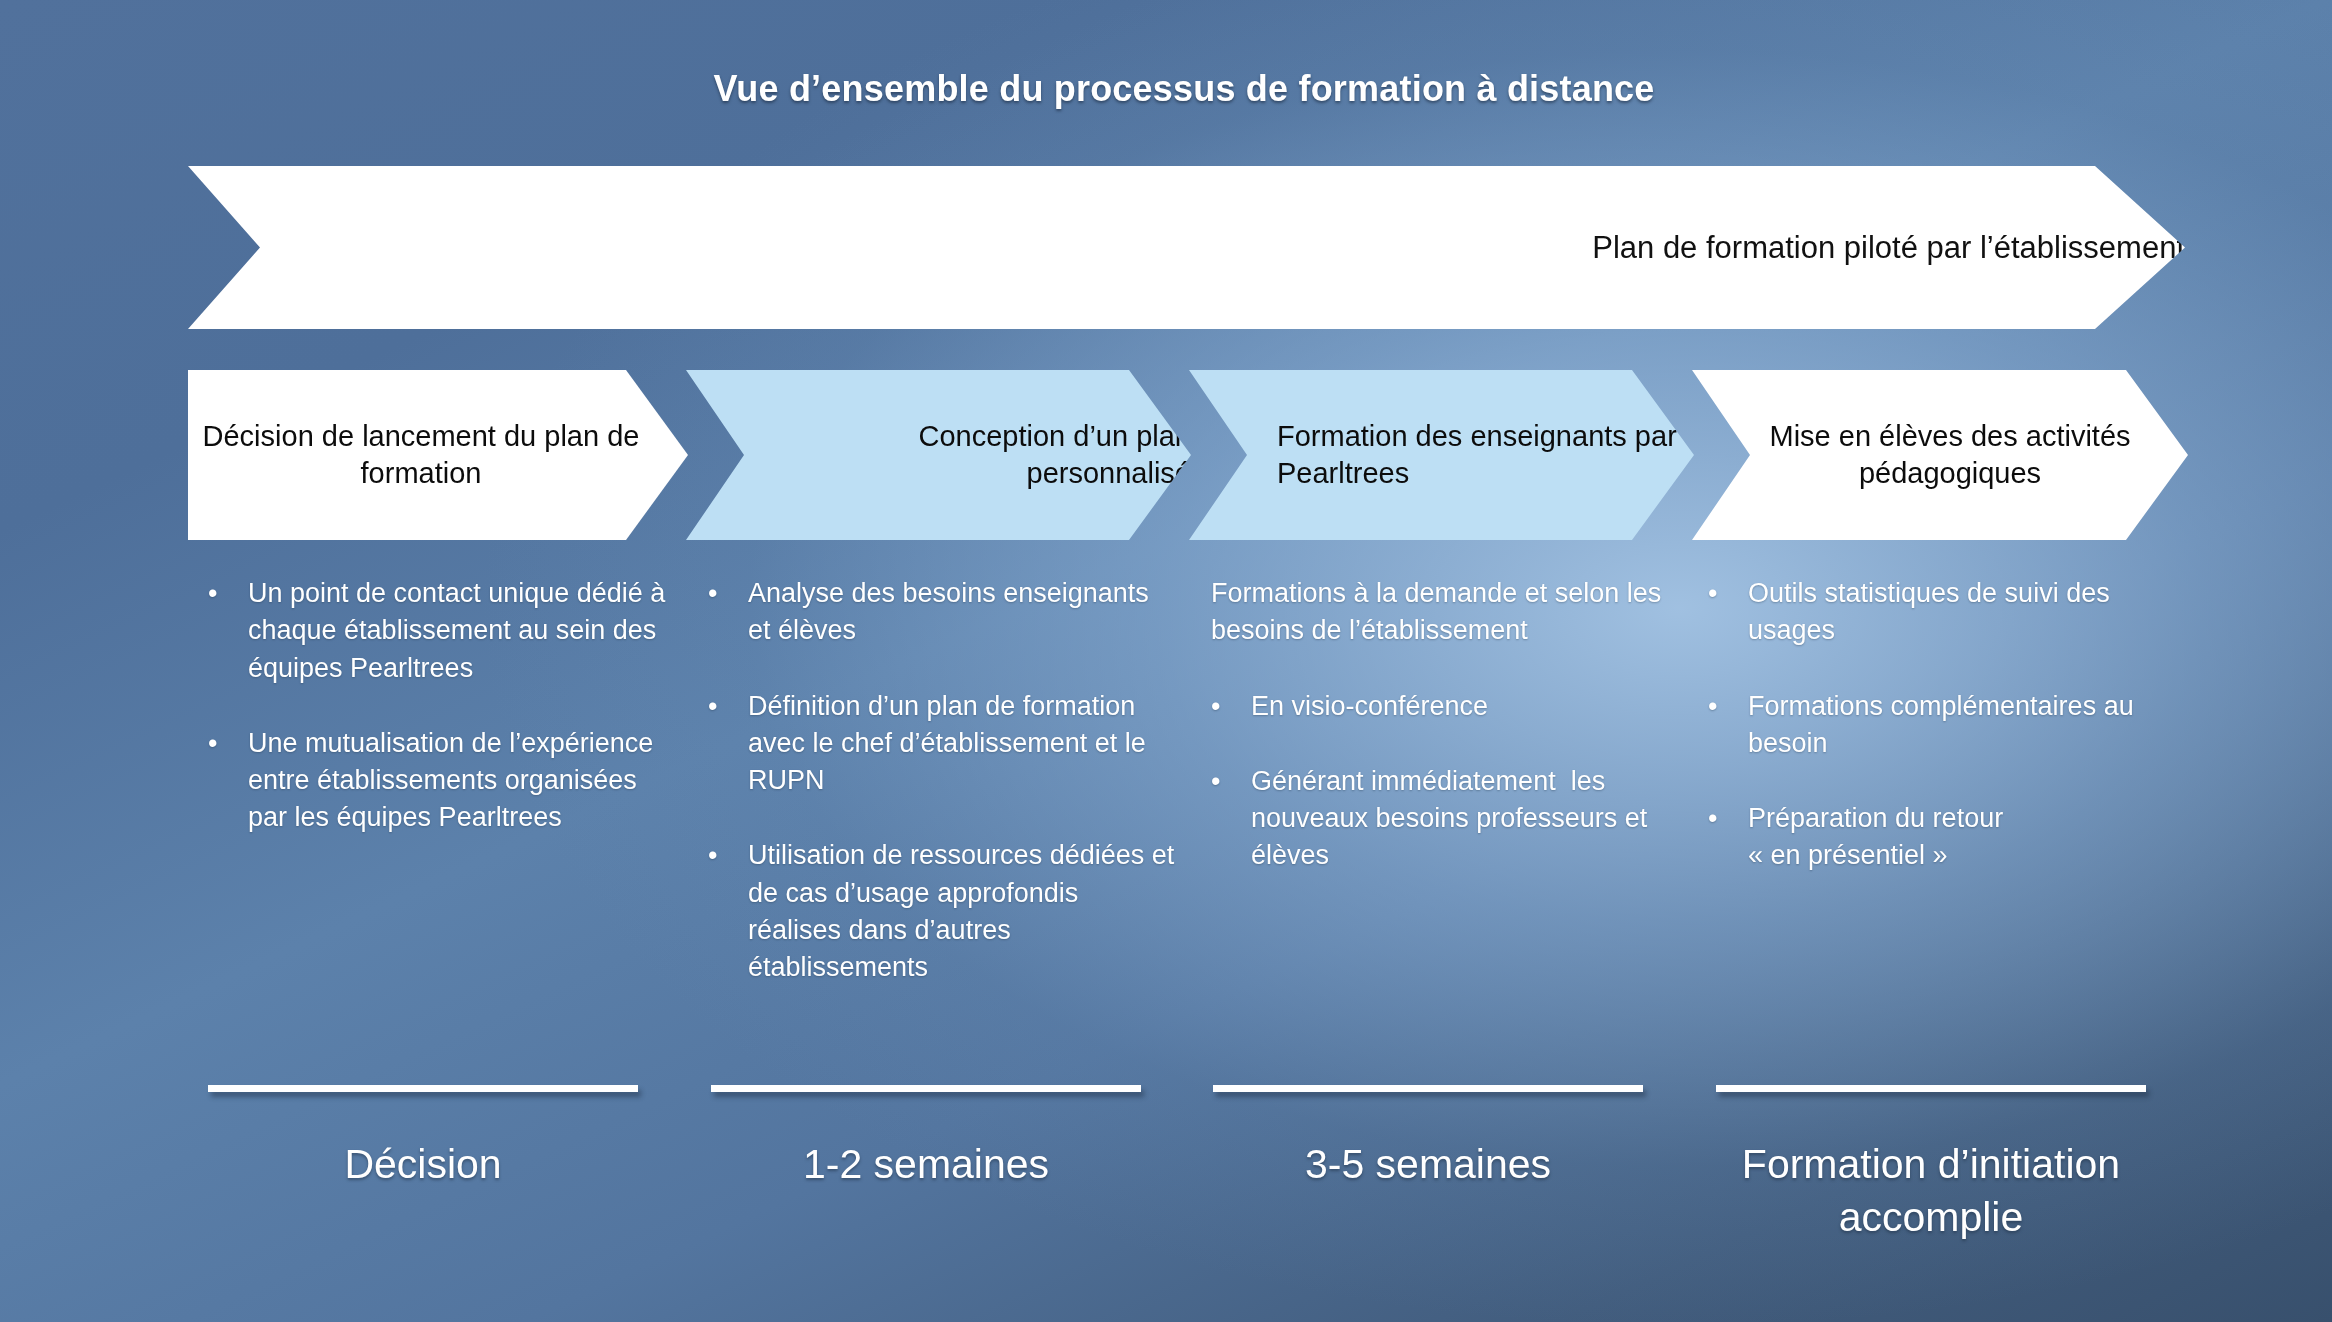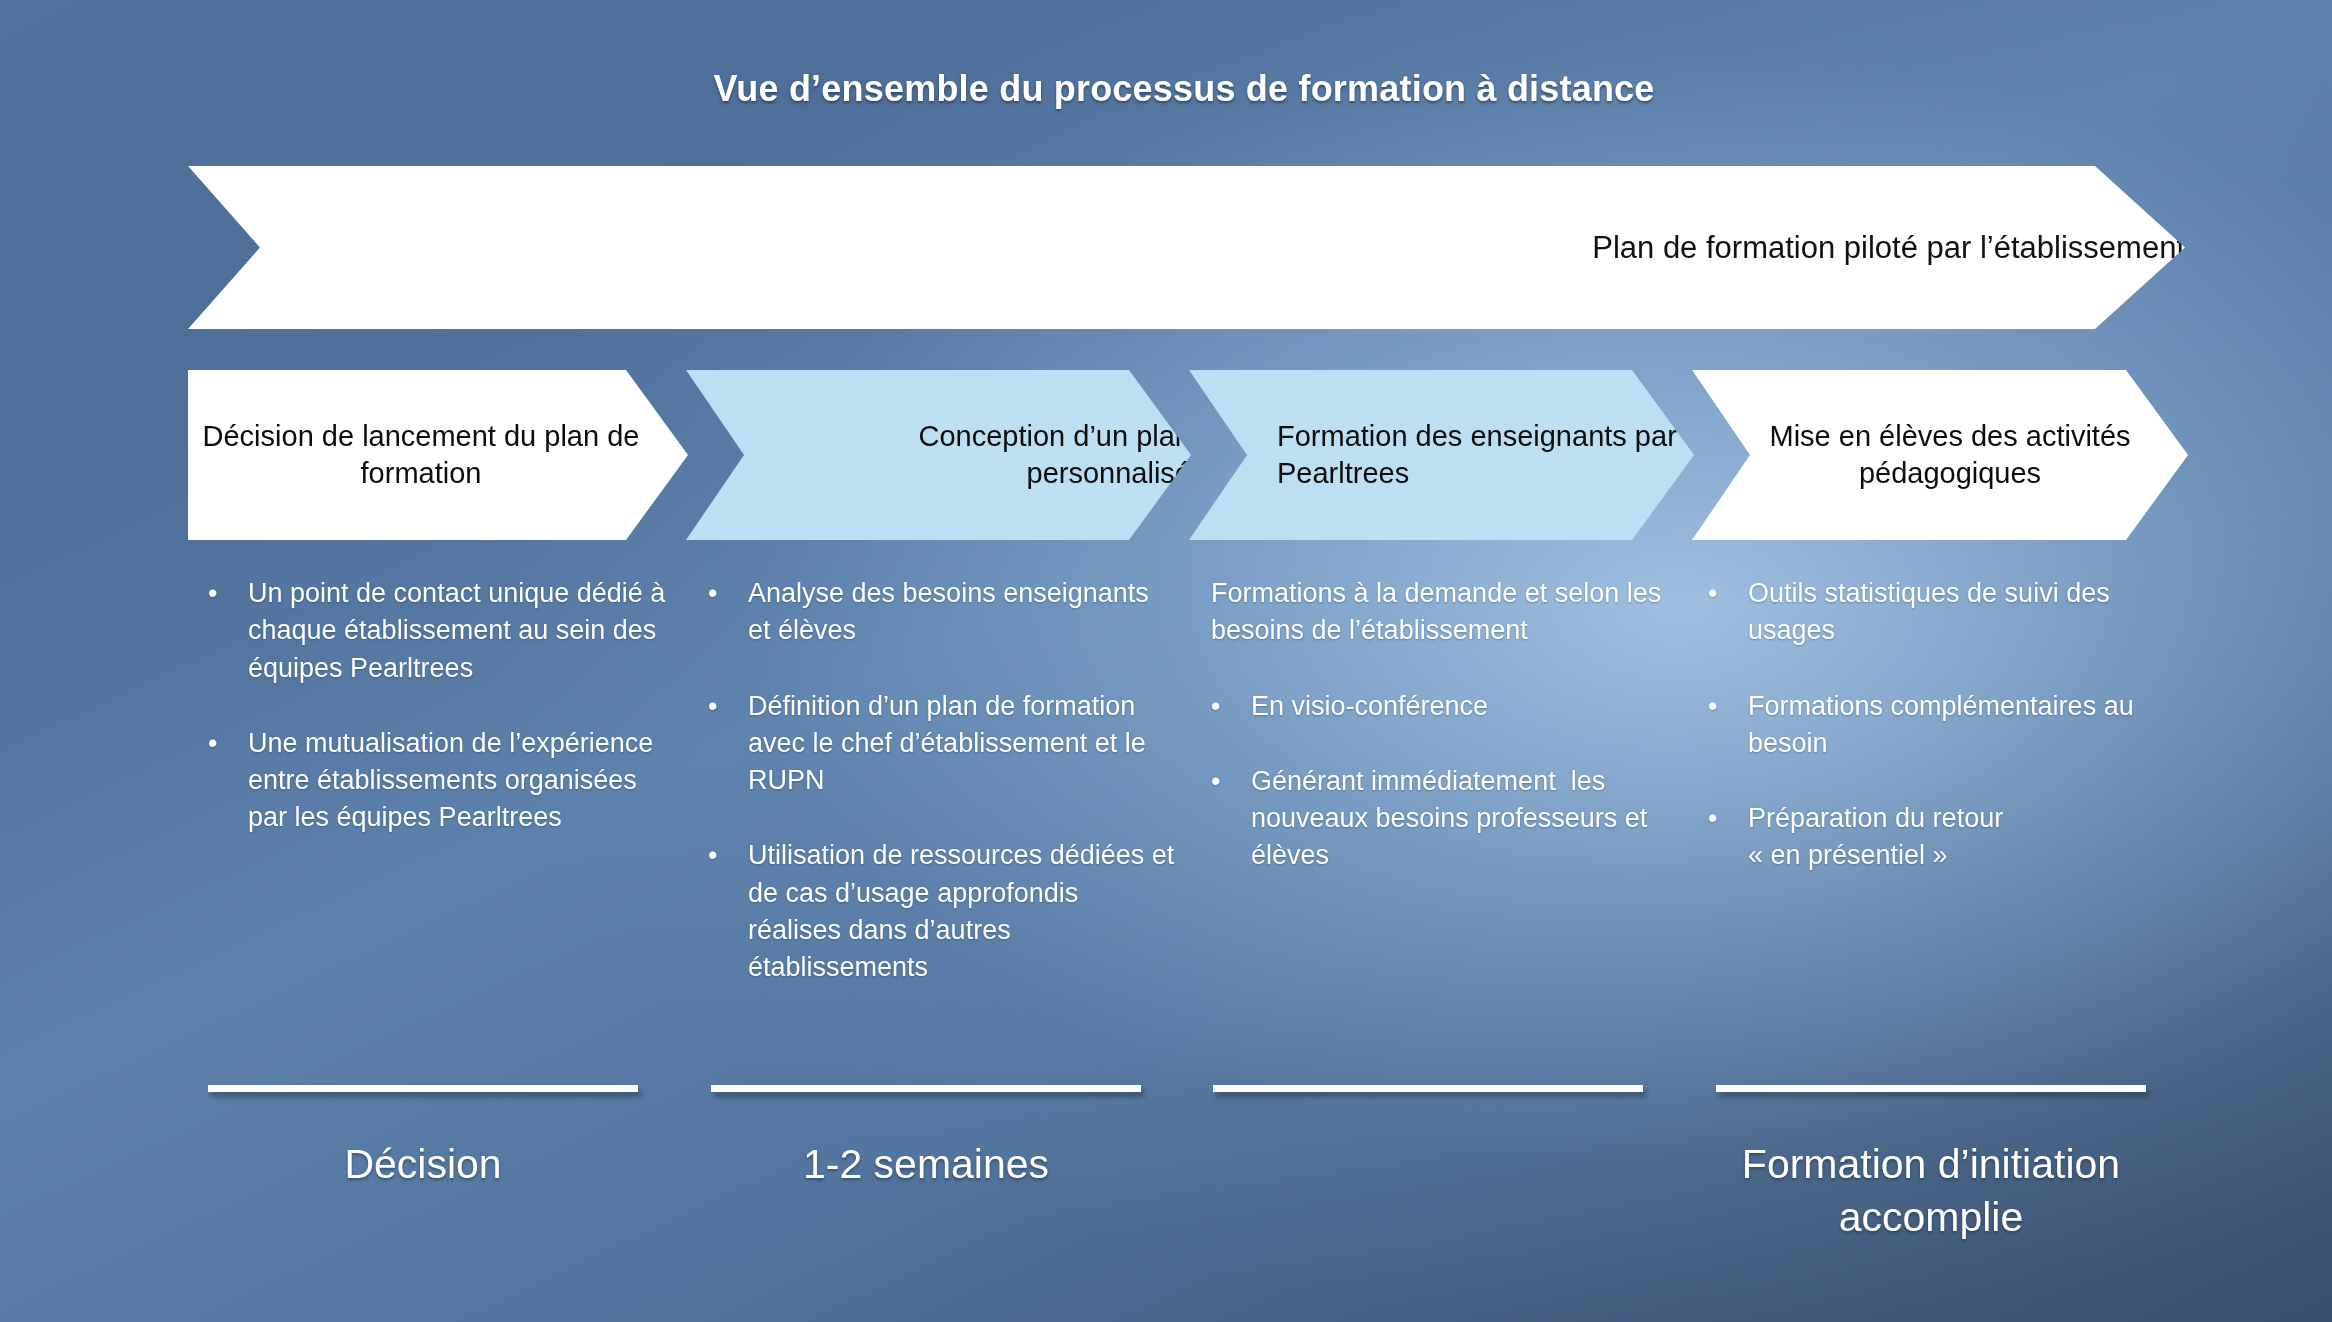--- a/index.html
+++ b/index.html
@@ -276,20 +276,21 @@
     <div class="footer-cell f-1">
       <div class="footer-rule"></div>
       <div class="footer-label">Décision</div>
     </div>
     <div class="footer-cell f-2">
       <div class="footer-rule"></div>
       <div class="footer-label">1-2 semaines</div>
     </div>
     <div class="footer-cell f-3">
       <div class="footer-rule"></div>
+      <div class="footer-label">3-5 semaines</div>
     </div>
     <div class="footer-cell f-4">
       <div class="footer-rule"></div>
       <div class="footer-label">Formation d’initiation
 accomplie</div>
     </div>
   </div>
 
 </div>
 

